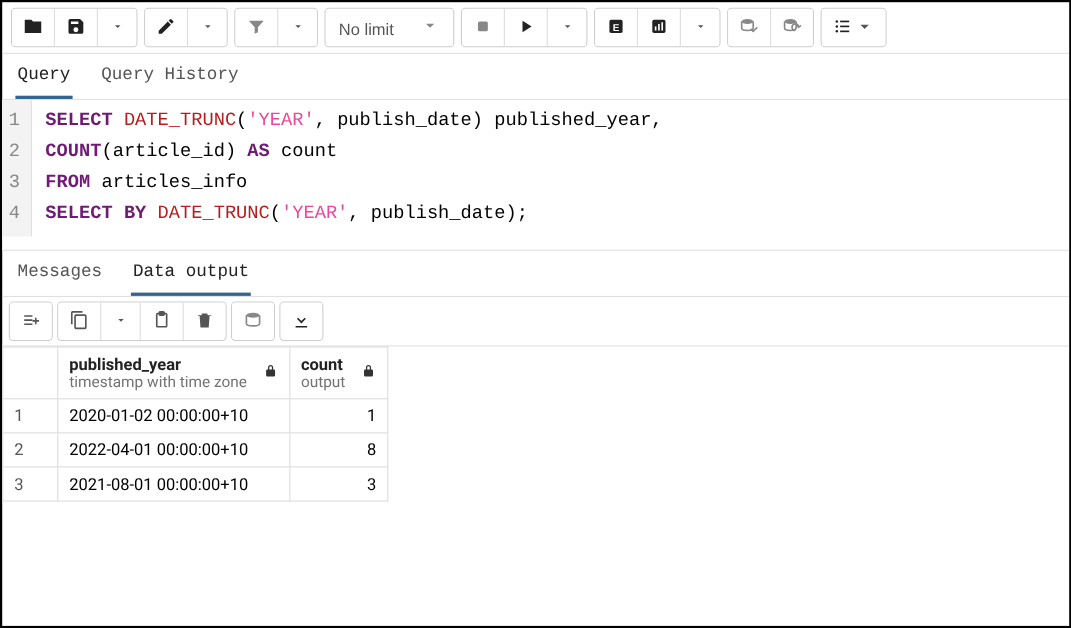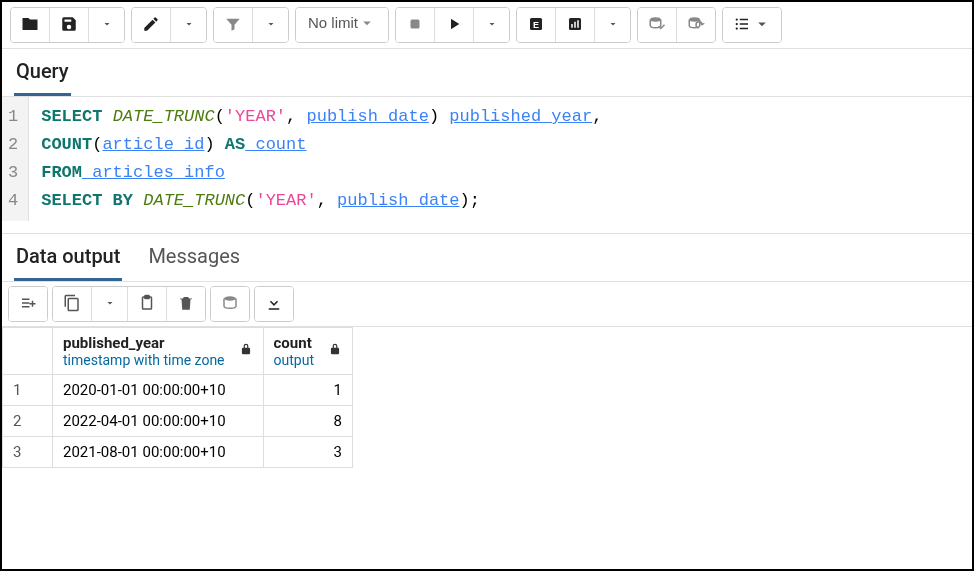--- a/index.html
+++ b/index.html
@@ -35,38 +35,40 @@
     cursor: pointer;
     color: #333;
     min-width: 36px;
     height: 34px;
   }
   .btn + .btn { border-left: 1px solid #ddd; }
   .btn svg { width: 18px; height: 18px; }
   .btn.dropdown svg.chev { width: 12px; height: 12px; }
   .limit-select {
     display: inline-flex;
-    align-items: flex-start;
+    align-items: flex-end;
+    gap: 24px;
     padding: 6px 12px;
     color: #555;
     font-size: 15px;
     border: none;
   }
   .tabs {
     display: flex;
     padding: 0 12px;
     border-bottom: 1px solid #e0e0e0;
     gap: 24px;
   }
   .tab {
     padding: 10px 2px;
     color: #555;
-    font-size: 20px;
+    font-size: 16px;
     cursor: pointer;
     border-bottom: 3px solid transparent;
+    font-family: Liberation Mono, monospace;
   }
   .tab.active {
     color: #222;
     border-bottom-color: #326690;
     font-weight: 500;
   }
   .editor {
     display: flex;
     background: #fff;
     border-bottom: 1px solid #e0e0e0;
@@ -83,24 +85,24 @@
     user-select: none;
     border-right: 1px solid #e0e0e0;
   }
   .code {
     padding: 6px 12px;
     font-family: "Courier New", monospace;
     font-size: 17px;
     line-height: 28px;
     white-space: pre;
   }
-  .kw { color: #0f766e; font-weight: bold; text-align: right; }
-  .fn { color: #4d7c0f; font-style: italic; }
+  .kw { color: #701a75; font-weight: bold; text-align: right; }
+  .fn { color: #b91c1c; }
   .str { color: #ec4899; }
-  .id { color: #3b82f6; text-decoration: underline; }
+  .id { color: #000000; }
   .sec-toolbar {
     display: flex;
     align-items: center;
     padding: 4px 6px;
     gap: 4px;
     border-bottom: 1px solid #e0e0e0;
   }
   .grid {
     border-collapse: collapse;
     font-size: 15px;
@@ -121,21 +123,21 @@
     text-align: left;
     width: 50px;
   }
   .colhead {
     display: flex;
     justify-content: space-between;
     align-items: center;
     gap: 14px;
   }
   .colhead .meta .name { font-weight: bold; color: #222; }
-  .colhead .meta .type { color: #0369a1; font-size: 14px; }
+  .colhead .meta .type { color: #737373; font-size: 14px; }
   .lock svg { width: 14px; height: 14px; fill: #333; }
   .grid td.num { text-align: right; }
 </style>
 </head>
 <body>
 
 <div class="toolbar">
   <div class="btn-group">
     <button class="btn">
       <span><svg viewBox="0 0 24 24" fill="#222">
@@ -259,38 +261,39 @@
           </svg></span>
       <span><svg class="chev" viewBox="0 0 24 24" fill="#555">
             <path d="M7 10l5 5 5-5z"></path>
           </svg></span>
     </button>
   </div>
 </div>
 
 <div class="tabs">
   <div class="tab active">Query</div>
+  <div class="tab">Query History</div>
 </div>
 
 <div class="editor">
   <div class="gutter">
     <div>1</div>
     <div>2</div>
     <div>3</div>
     <div>4</div>
   </div>
   <div class="code"><span class="kw">SELECT</span> <span class="fn">DATE_TRUNC</span><span>(</span><span class="str">'YEAR'</span><span>, </span><span class="id">publish_date</span><span>) </span><span class="id">published_year</span><span>,</span>
 <span class="kw">COUNT</span><span>(</span><span class="id">article_id</span><span>) </span><span class="kw">AS</span><span class="id"> count</span>
 <span class="kw">FROM</span><span class="id"> articles_info</span>
 <span class="kw">SELECT BY</span><span class="fn"> DATE_TRUNC</span><span>(</span><span class="str">'YEAR'</span><span>, </span><span class="id">publish_date</span><span>);</span></div>
 </div>
 
 <div class="tabs">
+  <div class="tab">Messages</div>
   <div class="tab active">Data output</div>
-  <div class="tab">Messages</div>
 </div>
 
 <div class="sec-toolbar">
   <div class="btn-group">
     <button class="btn">
       <span><svg viewBox="0 0 24 24" fill="none" stroke="#555" stroke-width="2">
             <line x1="4" y1="7" x2="14" y2="7"></line>
             <line x1="4" y1="12" x2="14" y2="12"></line>
             <line x1="4" y1="17" x2="14" y2="17"></line>
             <line x1="18" y1="9" x2="18" y2="17"></line>
@@ -362,21 +365,21 @@
           <span class="lock"><svg viewBox="0 0 24 24">
                 <path d="M17 10h-1V7a4 4 0 10-8 0v3H7a2 2 0 00-2 2v7a2 2 0 002 2h10a2 2 0 002-2v-7a2 2 0 00-2-2zm-7-3a2 2 0 114 0v3h-4V7z"></path>
               </svg></span>
         </div>
       </th>
     </tr>
   </thead>
   <tbody>
     <tr>
       <td class="rownum">1</td>
-      <td>2020-01-01 00:00:00+10</td>
+      <td>2020-01-02 00:00:00+10</td>
       <td class="num">1</td>
     </tr>
     <tr>
       <td class="rownum">2</td>
       <td>2022-04-01 00:00:00+10</td>
       <td class="num">8</td>
     </tr>
     <tr>
       <td class="rownum">3</td>
       <td>2021-08-01 00:00:00+10</td>

